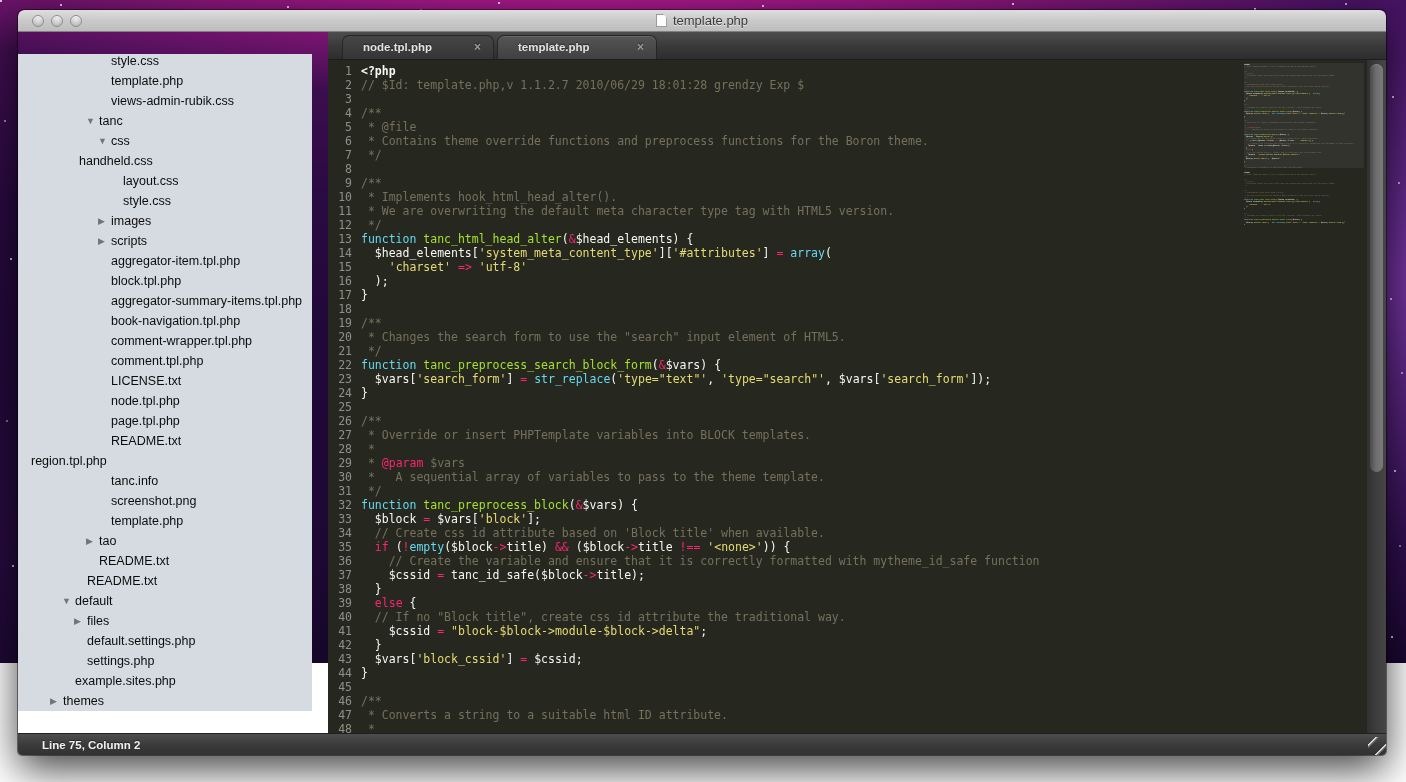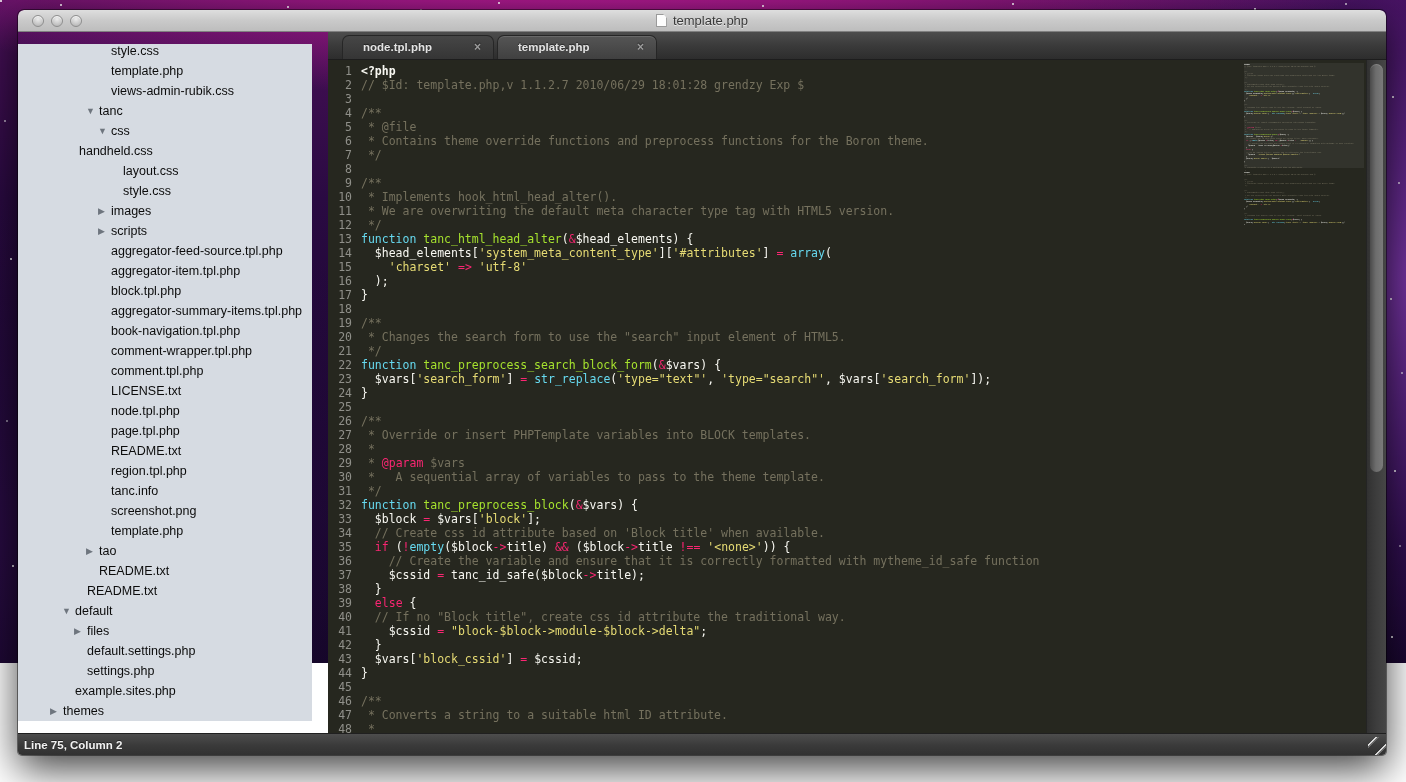--- a/index.html
+++ b/index.html
@@ -90,21 +90,21 @@
 
   
   .ed-scroll { position:absolute; right:0; top:0; bottom:0; width:20px;
     background:linear-gradient(90deg,#313131 0%,#3d3d3d 50%,#464646 100%); border-left:1px solid #242424; }
   .ed-thumb { position:absolute; left:3px; top:4px; width:13px; height:408px; border-radius:7px;
     background:linear-gradient(90deg,#4a4a4a 0%,#6d6d6d 45%,#7a7a7a 100%);
     box-shadow:inset 0 1px 0 rgba(255,255,255,.15); }
 
   
   .statusbar { height:22px; flex:none; background:linear-gradient(180deg,#4d4d4d 0%,#3a3a3a 55%,#313131 100%);
-    border-top:1px solid #202020; display:flex; align-items:center; padding-left:6px; position:relative; }
+    border-top:1px solid #202020; display:flex; align-items:center; padding-left:24px; position:relative; }
   .status-text { color:#f2f2f2; font-size:11.5px; font-weight:bold; text-shadow:0 -1px 0 rgba(0,0,0,.5); }
   .grip { position:absolute; right:0; bottom:0; width:18px; height:18px;
     background:repeating-linear-gradient(135deg, transparent 0 5px, #d8d8d8 5px 7px, #6a6a6a 7px 8px, transparent 8px 12px); }
 </style>
 </head>
 <body>
 
 <div class="desktop">
   <div class="stars"></div>
 
@@ -160,24 +160,20 @@
             <div class="tree-row" style="padding-left: 80px;">
               <span class="tri">▶</span>
               <span>images</span>
             </div>
             <div class="tree-row" style="padding-left: 80px;">
               <span class="tri">▶</span>
               <span>scripts</span>
             </div>
             <div class="tree-row" style="padding-left: 80px;">
               <span class="tri"></span>
-              <span>aggregator-feed-source.tpl.php</span>
-            </div>
-            <div class="tree-row" style="padding-left: 80px;">
-              <span class="tri"></span>
               <span>aggregator-item.tpl.php</span>
             </div>
             <div class="tree-row" style="padding-left: 80px;">
               <span class="tri"></span>
               <span>block.tpl.php</span>
             </div>
             <div class="tree-row" style="padding-left: 80px;">
               <span class="tri"></span>
               <span>aggregator-summary-items.tpl.php</span>
             </div>
@@ -202,21 +198,21 @@
               <span>node.tpl.php</span>
             </div>
             <div class="tree-row" style="padding-left: 80px;">
               <span class="tri"></span>
               <span>page.tpl.php</span>
             </div>
             <div class="tree-row" style="padding-left: 80px;">
               <span class="tri"></span>
               <span>README.txt</span>
             </div>
-            <div class="tree-row" style="padding-left: 80px;">
+            <div class="tree-row" style="">
               <span class="tri"></span>
               <span>region.tpl.php</span>
             </div>
             <div class="tree-row" style="padding-left: 80px;">
               <span class="tri"></span>
               <span>tanc.info</span>
             </div>
             <div class="tree-row" style="padding-left: 80px;">
               <span class="tri"></span>
               <span>screenshot.png</span>

